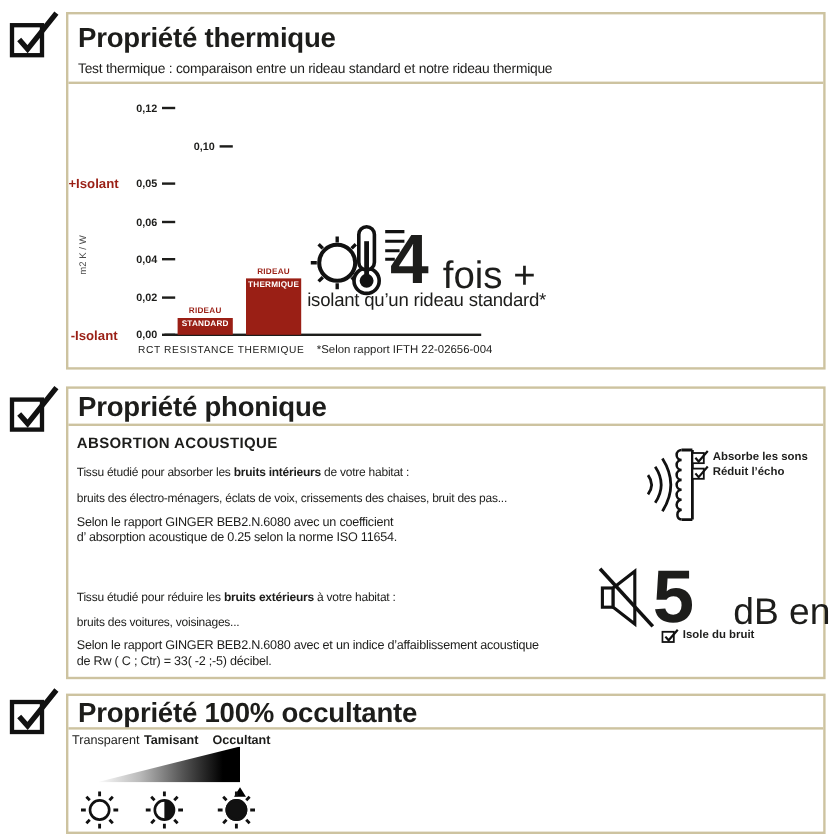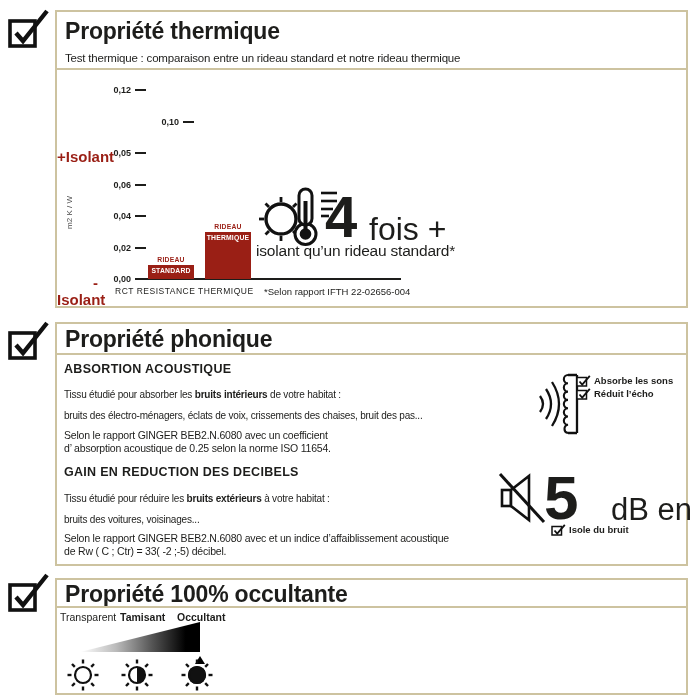--- a/index.html
+++ b/index.html
@@ -5,21 +5,21 @@
   html,body{margin:0;padding:0;background:#fff;}
   #page{position:relative;width:700px;height:700px;background:#fff;
         font-family:"Liberation Sans",sans-serif;color:#1d1d1b;overflow:hidden;}
   .box{position:absolute;left:55px;width:629px;border:2px solid #cdc3a0;background:#fff;}
   .sect-title{position:absolute;left:8px;font-size:23px;font-weight:700;letter-spacing:-0.2px;color:#1d1d1b;white-space:nowrap;}
   .divider{position:absolute;left:0;right:0;height:2px;background:#cdc3a0;}
   .cb-big{position:absolute;width:44px;height:44px;}
   
   .tick{position:absolute;left:0;width:89px;height:12px;display:flex;justify-content:flex-end;align-items:center;font-size:9px;font-weight:700;}
   .tick i{display:block;width:11px;height:2px;background:#1d1d1b;margin-left:4px;}
-  .axis-note{position:absolute;width:41px;text-align:right;font-size:15px;font-weight:700;color:#9a1f15;}
+  .axis-note{position:absolute;width:41px;text-align:right;font-size:11px;font-weight:700;color:#9a1f15;}
   .bar{position:absolute;width:46px;background:#9a1f15;}
   .bar-top{position:absolute;top:-9px;left:-8px;right:-8px;text-align:center;font-size:6.8px;font-weight:700;color:#9a1f15;letter-spacing:0.2px;}
   .bar-in{padding-top:2px;text-align:center;font-size:6.8px;font-weight:700;color:#fff;letter-spacing:0.2px;}
   .small-note{font-size:10.5px;letter-spacing:-0.2px;}
   .body-line{font-size:10px;letter-spacing:-0.2px;white-space:nowrap;}
   .subhead{font-size:12.5px;font-weight:700;letter-spacing:0.3px;}
   .badge{position:absolute;display:flex;align-items:center;gap:3px;font-size:9.5px;font-weight:700;white-space:nowrap;}
   .abs{position:absolute;}
   .nowrap{white-space:nowrap;}
   .scale-label{position:absolute;top:31px;font-size:10.5px;}
@@ -176,21 +176,20 @@
         </svg>
       <span>Absorbe les sons</span>
     </div>
     <div class="badge" style="left:519px;top:63px">
       <svg width="15" height="13" viewBox="0 0 15 13">
           <use href="#cbSmall"></use>
         </svg>
       <span>Réduit l’écho</span>
     </div>
 
-    <div class="abs subhead nowrap" style="left:7px;top:141px">GAIN EN REDUCTION DES DECIBELS</div>
     <div class="abs body-line" style="left:7px;top:169px"><span>Tissu étudié pour réduire les </span><b>bruits extérieurs</b><span> à votre habitat :</span></div>
     <div class="abs body-line" style="left:7px;top:190px">bruits des voitures, voisinages...</div>
     <div class="abs small-note nowrap" style="left:7px;top:208px">Selon le rapport GINGER BEB2.N.6080 avec et un indice d’affaiblissement acoustique</div>
     <div class="abs small-note nowrap" style="left:7px;top:221px">de Rw ( C ; Ctr) = 33( -2 ;-5) décibel.</div>
 
     <svg class="abs" style="left:440px;top:146px" width="52" height="56" viewBox="0 0 52 56">
       <rect x="5" y="20" width="9" height="16" fill="none" stroke="#111" stroke-width="2.6"></rect>
       <path d="M14 20 L32 6 L32 50 L14 36 Z" fill="#fff" stroke="#111" stroke-width="2.6"></path>
       <line x1="3" y1="4" x2="47" y2="52" stroke="#111" stroke-width="3"></line>
     </svg>

